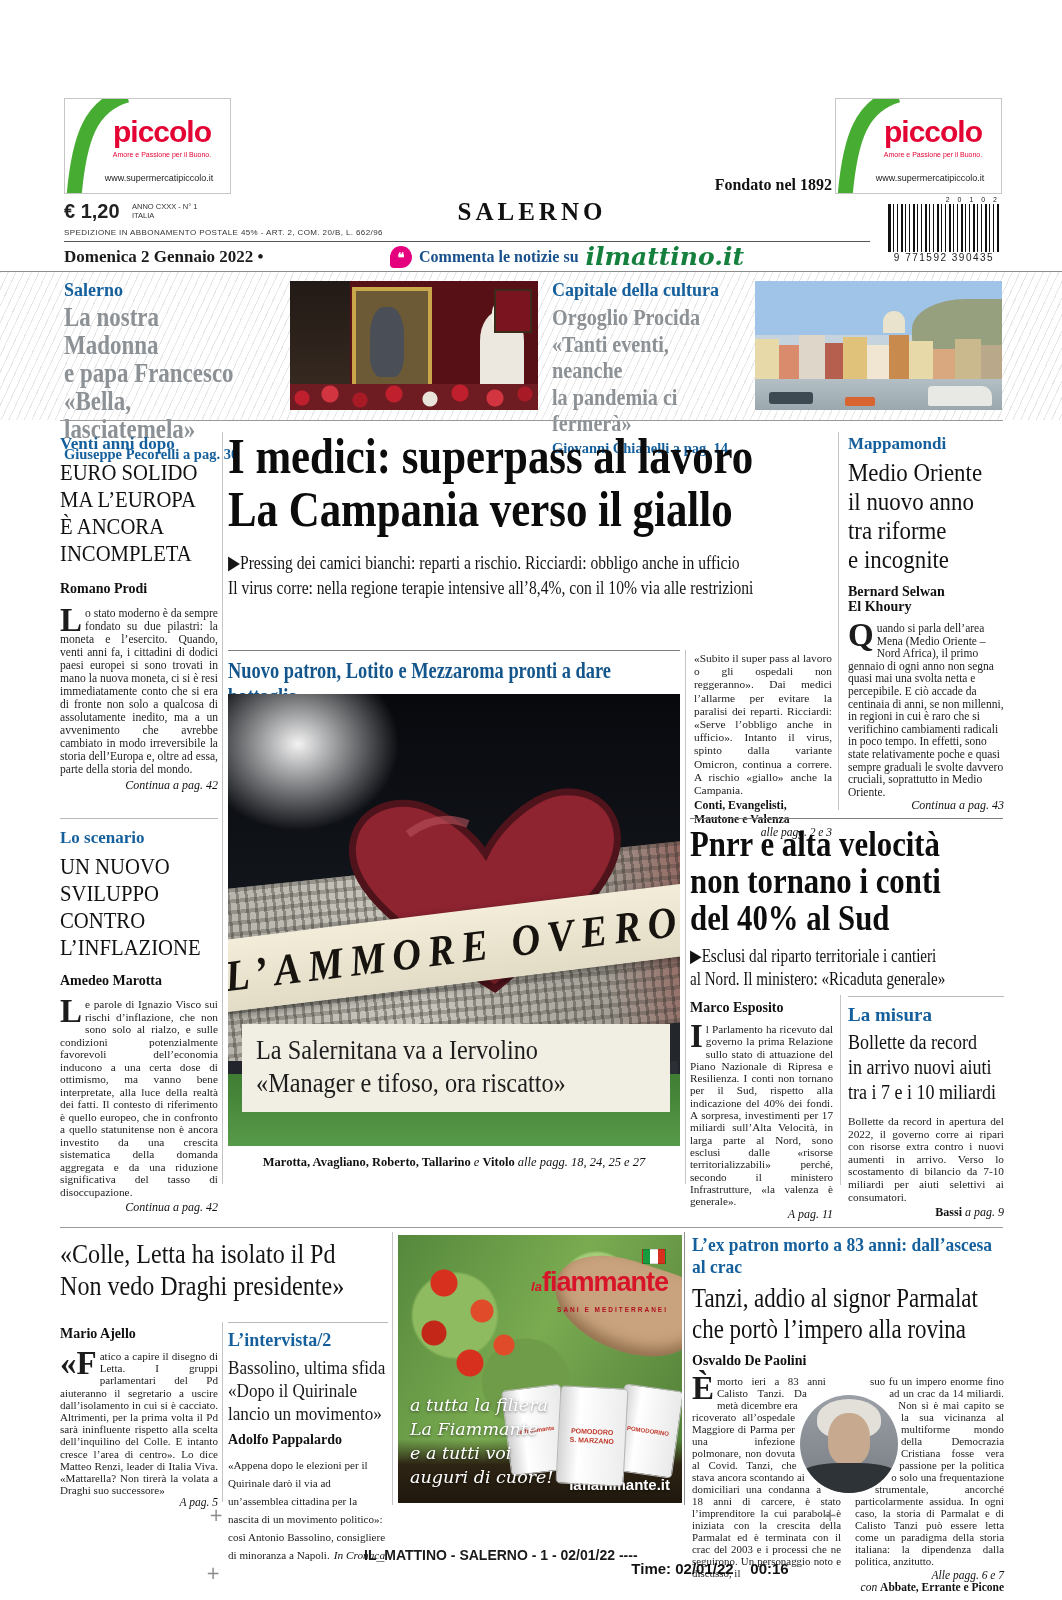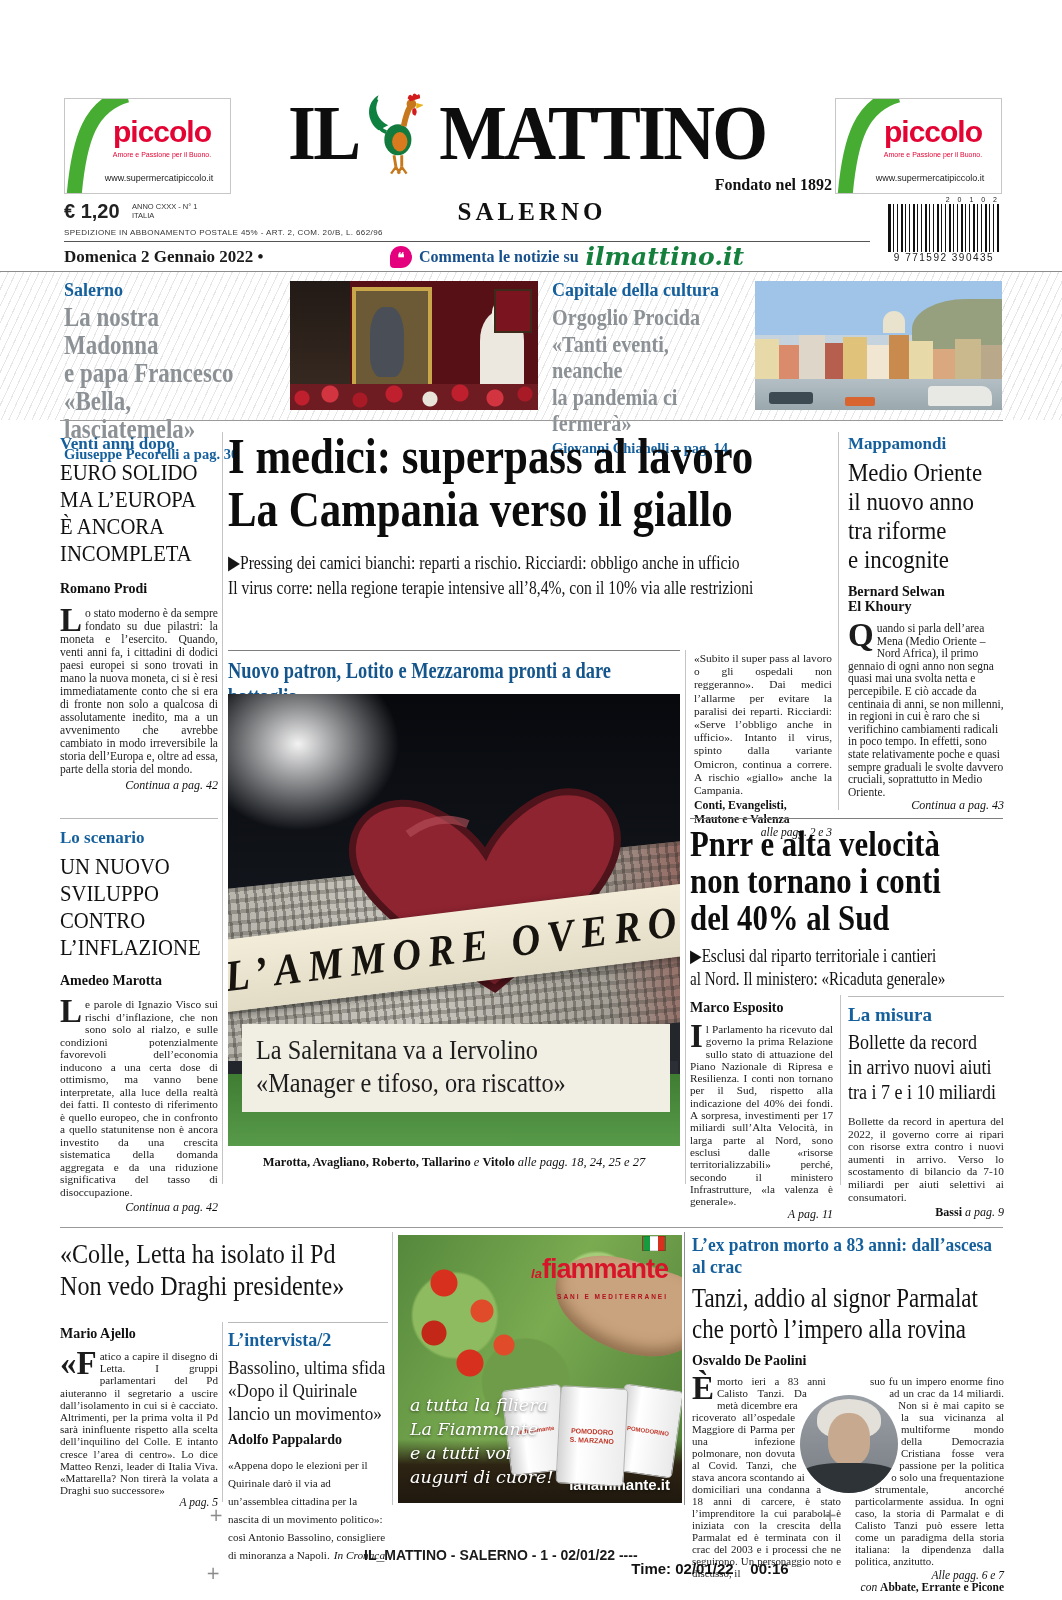--- a/index.html
+++ b/index.html
@@ -41,37 +41,20 @@
     <div style="width:165px;height:94px;border:1px solid #c6c6c6;position:relative;background:#fff;overflow:hidden;">
       <svg width="165" height="94" style="position:absolute;left:0;top:0;">
         <path d="M62,-4 C26,6 14,38 9,98" stroke="#46ad32" stroke-width="15" fill="none"></path>
       </svg>
       <div class="sans" style="position:absolute;left:34px;top:16px;width:126px;text-align:center;color:#e30434;font-weight:bold;font-size:30px;letter-spacing:-1px;">piccolo</div>
       <div class="sans" style="position:absolute;left:34px;top:52px;width:126px;text-align:center;color:#e30434;font-size:7px;">Amore e Passione per il Buono.</div>
       <div class="sans" style="position:absolute;left:28px;top:74px;width:132px;text-align:center;color:#222;font-size:9px;">www.supermercatipiccolo.it</div>
     </div>
   </div>
 
-  <div class="abs" style="left:232px;top:88px;width:600px;display:flex;align-items:flex-start;justify-content:center;">
-    <span style="font-size:78px;font-weight:bold;letter-spacing:-3px;line-height:90px;color:#0d0d0d;transform:scaleX(.92);">IL</span>
-    <svg width="58" height="88" viewBox="0 0 60 88" style="margin:2px 2px 0 4px;">
-      <path d="M14,40 C2,32 0,12 14,4 C8,20 14,30 24,35 Z" fill="#0e8040"></path>
-      <path d="M22,42 C10,38 6,20 12,8" stroke="#0e8040" fill="none" stroke-width="4"></path>
-      <ellipse cx="34" cy="50" rx="14" ry="16" fill="#117a3c"></ellipse>
-      <ellipse cx="36" cy="52" rx="8" ry="10" fill="#d97a1e"></ellipse>
-      <path d="M40,36 C42,26 44,20 47,15" stroke="#c8781c" stroke-width="6" fill="none"></path>
-      <circle cx="48" cy="13" r="5" fill="#c8781c"></circle>
-      <path d="M44,7 q2,-6 5,-2 q1,-5 5,-1 q3,-3 3,3 l-10,3 z" fill="#d31d1d"></path>
-      <path d="M49,18 q-1,7 3,7 q3,-4 0,-8 z" fill="#d31d1d"></path>
-      <path d="M53,12 l8,2 -8,4 z" fill="#e8b21a"></path>
-      <path d="M30,66 l2,12 M38,66 l0,12" stroke="#c8781c" stroke-width="3"></path>
-      <path d="M32,78 l-5,7 M32,78 l4,7 M38,78 l-4,7 M38,78 l5,7" stroke="#c8781c" stroke-width="2.5"></path>
-    </svg>
-    <span style="font-size:78px;font-weight:bold;letter-spacing:-3px;line-height:90px;color:#0d0d0d;transform:scaleX(.92);">MATTINO</span>
-  </div>
   <div class="abs" style="left:232px;top:176px;width:600px;text-align:right;font-size:16px;font-weight:bold;">Fondato nel 1892</div>
   <div class="abs" style="left:232px;top:198px;width:600px;text-align:center;font-size:25px;font-weight:bold;letter-spacing:4px;">SALERNO</div>
 
   <div class="abs sans" style="left:64px;top:200px;font-size:20px;font-weight:bold;color:#222;">€ 1,20</div>
   <div class="abs sans" style="left:132px;top:202px;font-size:7.5px;color:#333;line-height:9px;">
     <div>ANNO CXXX - N° 1</div>
     <div>ITALIA</div>
   </div>
   <div class="abs sans" style="left:64px;top:228px;font-size:8px;letter-spacing:.4px;color:#333;">SPEDIZIONE IN ABBONAMENTO POSTALE 45% - ART. 2, COM. 20/B, L. 662/96</div>
   <div class="rule-h" style="left:64px;top:241px;width:806px;background:#555;"></div>
@@ -295,21 +278,21 @@
        radial-gradient(circle at 45% 55%,#6f9c48 0 20%,transparent 21%),
        linear-gradient(120deg,#55883c,#7aab51 45%,#4c7a35);">
     <div class="abs" style="left:0;bottom:0;width:284px;height:64px;background:linear-gradient(rgba(40,30,16,0),#2e2414 40%,#1f180e);"></div>
     <div class="abs" style="left:6px;top:18px;width:120px;height:150px;background:
        radial-gradient(circle at 40px 30px,#d8301f 13px,transparent 14px),
        radial-gradient(circle at 78px 58px,#e04b2a 11px,transparent 12px),
        radial-gradient(circle at 30px 80px,#c22717 12px,transparent 13px),
        radial-gradient(circle at 66px 110px,#d8301f 13px,transparent 14px),
        radial-gradient(circle at 100px 92px,#e04b2a 10px,transparent 11px);"></div>
     <div class="abs" style="right:-20px;top:26px;width:150px;height:90px;background:#c9a37d;border-radius:50% 30% 50% 60%;transform:rotate(18deg);box-shadow:inset 0 -8px 14px rgba(90,60,30,.5);"></div>
-    <div class="abs" style="right:14px;top:1px;text-align:right;">
+    <div class="abs" style="right:14px;top:14px;text-align:right;">
       <span style="display:inline-block;width:22px;height:13px;background:linear-gradient(90deg,#169b3e 0 33%,#fff 33% 66%,#d8301f 66%);vertical-align:top;margin-right:2px;border:1px solid rgba(0,0,0,.15);"></span><br>
       <span class="sans" style="color:#d8142a;font-size:13px;font-style:italic;font-weight:bold;">la</span><span class="sans" style="color:#d8142a;font-size:27px;font-weight:bold;letter-spacing:-1px;">fiammante</span><br>
       <span class="sans" style="color:#b01020;font-size:6.5px;letter-spacing:2px;font-weight:bold;">SANI E MEDITERRANEI</span>
     </div>
 
     <div class="abs" style="left:108px;bottom:30px;width:58px;height:84px;background:linear-gradient(90deg,#cfcfcf,#fff 30%,#e9e9e9);border:1px solid #bbb;border-radius:5px;transform:rotate(-7deg);display:flex;align-items:center;justify-content:center;">
       <span class="sans" style="font-size:6px;color:#c0392b;text-align:center;font-weight:bold;">la fiammante</span>
     </div>
     <div class="abs" style="left:160px;bottom:18px;width:66px;height:96px;background:linear-gradient(90deg,#d4d4d4,#fff 30%,#ececec);border:1px solid #b5b5b5;border-radius:5px;transform:rotate(3deg);display:flex;align-items:center;justify-content:center;z-index:2;">
       <span class="sans pre" style="font-size:7px;color:#c0392b;text-align:center;font-weight:bold;line-height:9px;">POMODORO

